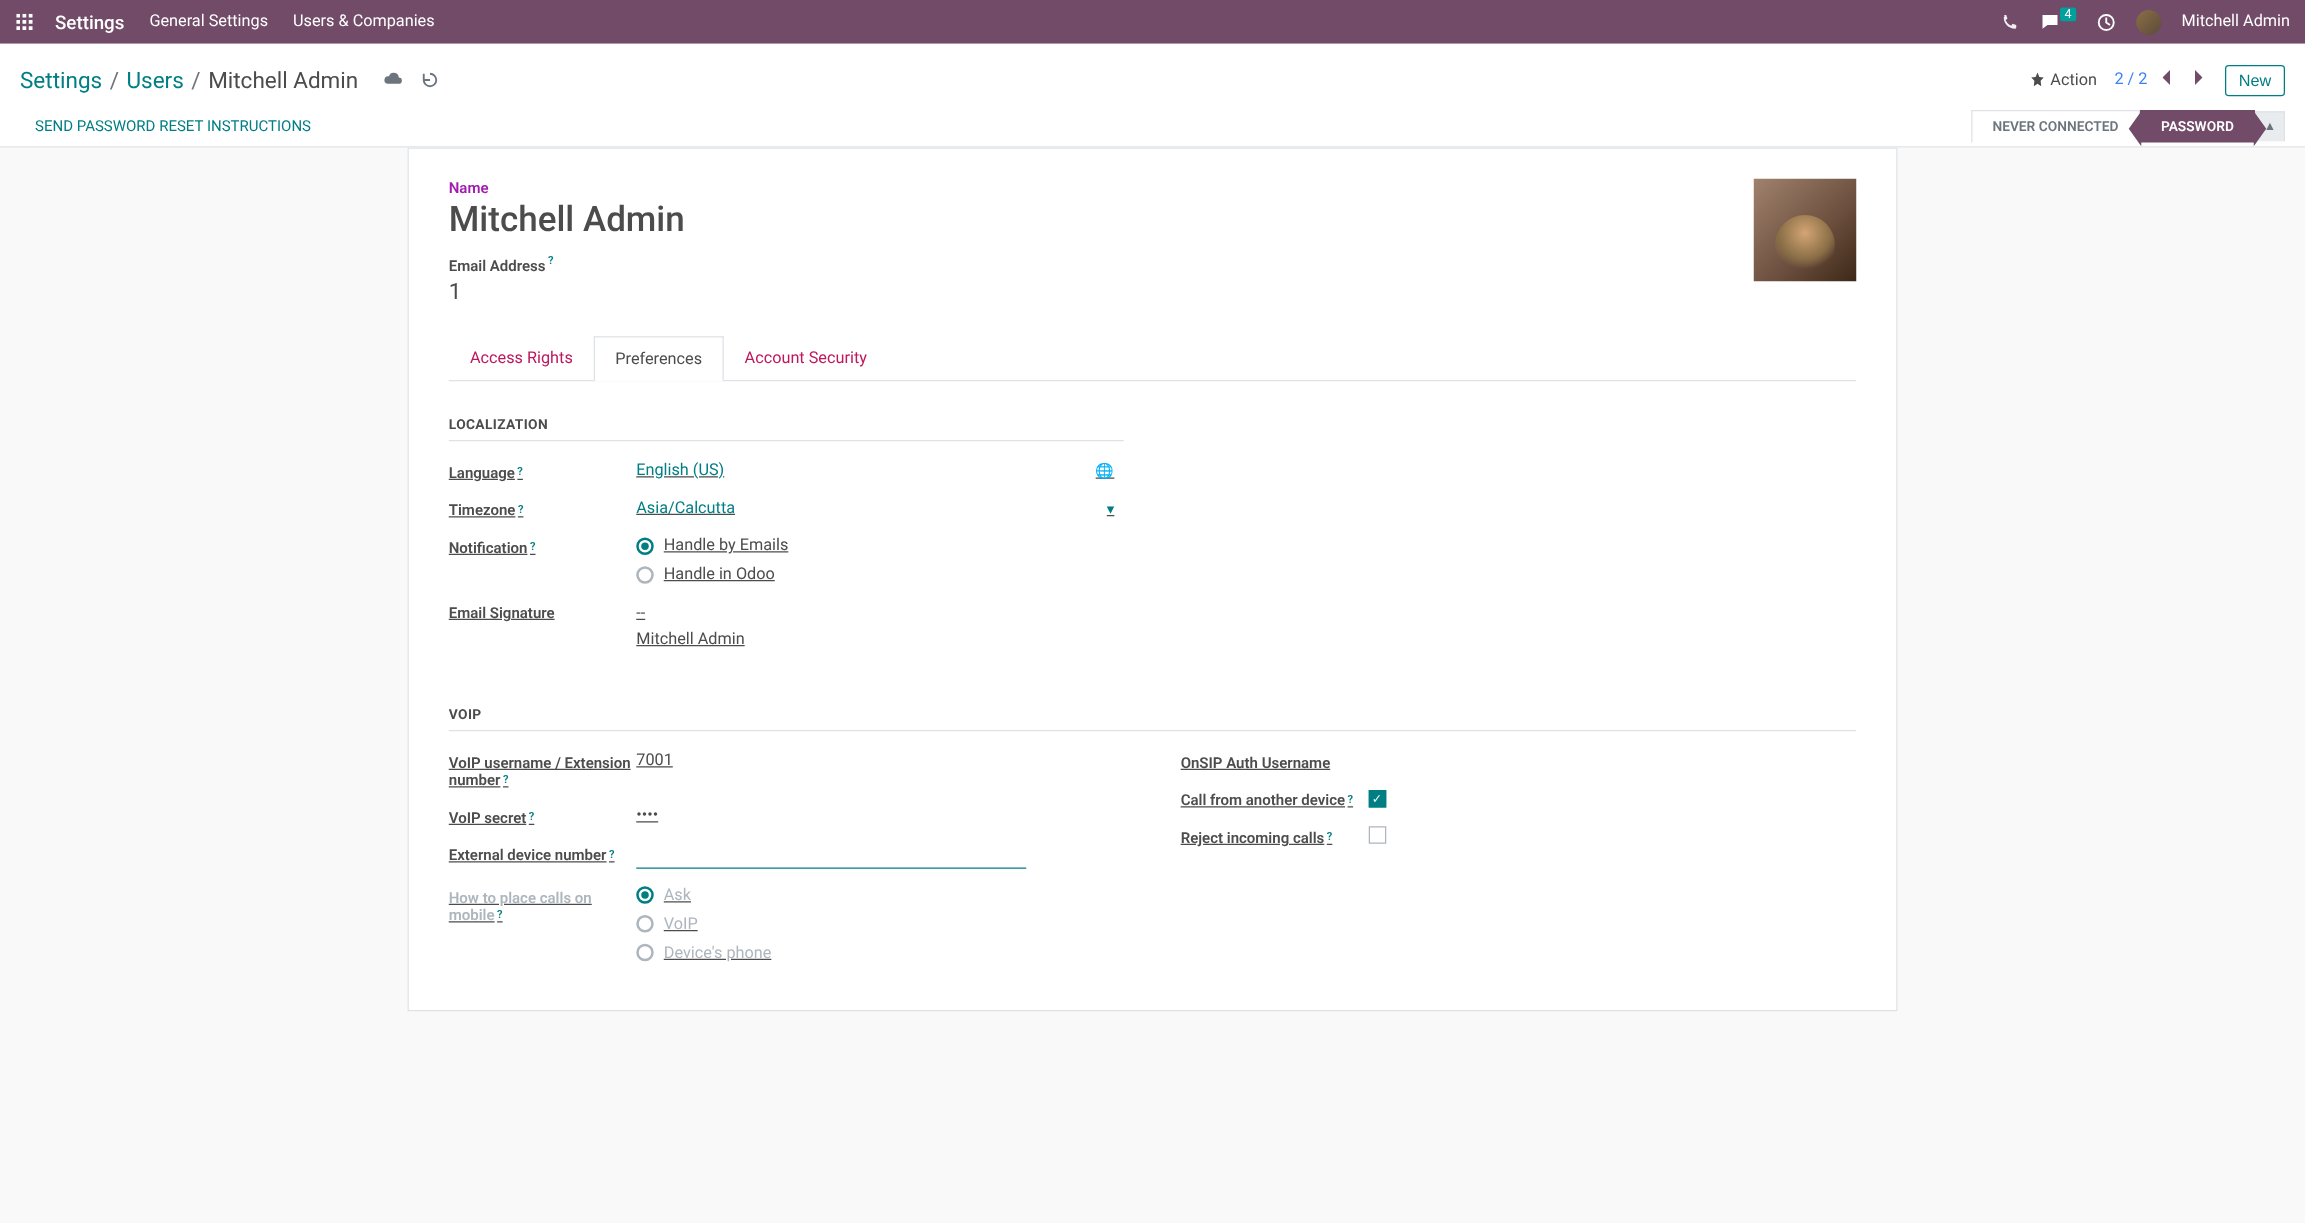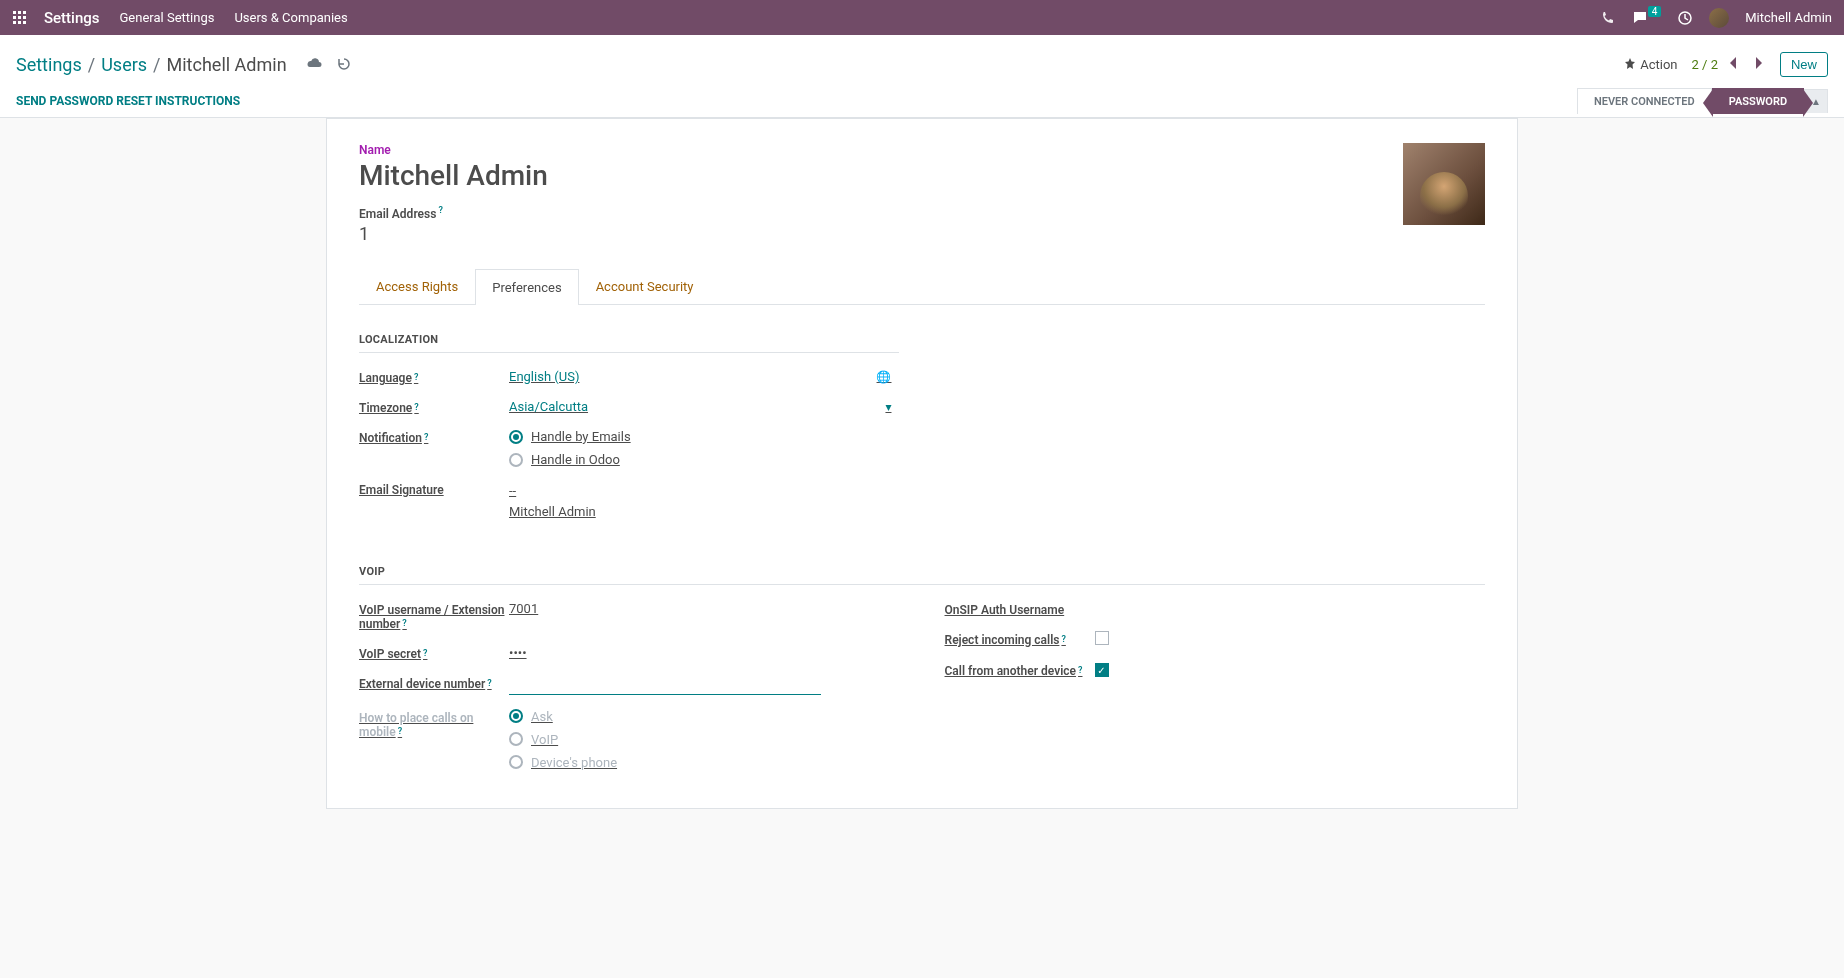--- a/index.html
+++ b/index.html
@@ -23,27 +23,27 @@
 .control-panel { background: white; border-bottom: 1px solid #dee2e6; padding: 8px 16px 0 16px; }
 .cp-top { display: flex; align-items: center; justify-content: space-between; min-height: 42px; }
 .breadcrumb { display: flex; align-items: center; gap: 6px; font-size: 18px; }
 .breadcrumb a { color: #017e84; text-decoration: none; cursor: pointer; }
 .breadcrumb-sep { color: #6c757d; }
 .breadcrumb-current { color: #4c4c4c; }
 .cp-icons { display: inline-flex; gap: 14px; margin-left: 14px; }
 .cp-icon { color: #6c757d; cursor: pointer; display: inline-flex; }
 .cp-right { display: flex; align-items: center; gap: 14px; }
 .action-btn { display: inline-flex; align-items: center; gap: 4px; cursor: pointer; font-size: 13px; color: #4c4c4c; }
-.pager { display: flex; align-items: flex-start; gap: 8px; color: #4d7c0f; font-size: 13px; }
+.pager { display: flex; align-items: flex-start; gap: 8px; color: #3b82f6; font-size: 13px; }
 .pager-nav { color: #714B67; cursor: pointer; padding: 0 4px; }
 .new-btn { border: 1px solid #017e84; color: #017e84; background: white; padding: 4px 10px; border-radius: 3px; cursor: pointer; font-size: 13px; }
 
 
 .cp-bottom { display: flex; align-items: center; justify-content: space-between; height: 32px; }
-.action-link { color: #017e84; font-weight: 700; font-size: 12px; cursor: pointer; text-transform: uppercase; }
+.action-link { color: #017e84; font-weight: 400; font-size: 12px; cursor: pointer; text-transform: uppercase; margin-left: 12px; }
 .status-bar { display: flex; align-items: center; margin-left: 21px; }
 .status-step { padding: 6px 16px; font-size: 11px; font-weight: 600; color: #6c757d; border: 1px solid #dee2e6; border-bottom: none; background: white; position: relative; }
 .status-step.active { background: #714B67; color: white; border-color: #714B67; }
 .status-step.active::before { content: ""; position: absolute; left: -10px; top: 0; bottom: 0; width: 0; height: 0; border-top: 14px solid transparent; border-bottom: 14px solid transparent; border-right: 10px solid #714B67; }
 .status-step.active::after { content: ""; position: absolute; right: -10px; top: 0; bottom: 0; width: 0; height: 0; border-top: 14px solid transparent; border-bottom: 14px solid transparent; border-left: 10px solid #714B67; }
 .expand-toggle { background: #e9ecef; border: 1px solid #dee2e6; border-bottom: none; padding: 6px 6px; cursor: pointer; color: #6c757d; font-size: 10px; }
 
 
 .form-container { padding: 0 0 24px 0; }
 .sheet { background: white; border: 1px solid #dee2e6; max-width: 1192px; margin: 0 auto; padding: 24px 32px; position: relative; }
@@ -52,21 +52,21 @@
 .field-label { font-size: 12px; font-weight: 600; color: #a21caf; margin-bottom: 2px; }
 .name-value { font-size: 28px; font-weight: 500; color: #4c4c4c; margin-bottom: 14px; }
 .email-label { font-size: 12px; font-weight: 600; display: inline-flex; align-items: flex-start; }
 .email-value { font-size: 18px; color: #4c4c4c; margin-top: 2px; }
 .help-q { color: #017e84; font-size: 9px; margin-left: 2px; position: relative; top: -2px; cursor: help; }
 .avatar-img { width: 82px; height: 82px; background: linear-gradient(135deg, #a0826d 0%, #6b4e3d 60%, #3d2817 100%); border-radius: 0; position: relative; overflow: hidden; }
 .avatar-img::after { content: ""; position: absolute; bottom: 5px; left: 50%; transform: translateX(-50%); width: 48px; height: 48px; background: radial-gradient(circle at 50% 30%, #d4a574 0%, #8b6f47 50%, transparent 70%); border-radius: 50%; }
 
 
 .tabs { display: flex; border-bottom: 1px solid #dee2e6; margin-top: 24px; }
-.tab { padding: 10px 16px; color: #a16207; border: 1px solid transparent; border-bottom: none; cursor: pointer; font-size: 13px; }
+.tab { padding: 10px 16px; color: #be185d; border: 1px solid transparent; border-bottom: none; cursor: pointer; font-size: 13px; }
 .tab.active { border-color: #dee2e6; background: white; color: #4c4c4c; position: relative; top: 1px; }
 
 
 .section { margin-top: 28px; }
 .section-title { font-size: 11px; font-weight: 700; color: #4c4c4c; letter-spacing: 0.3px; padding-bottom: 6px; border-bottom: 1px solid #dee2e6; margin-bottom: 16px; }
 .section-title.half { width: 48%; }
 .columns { display: flex; gap: 4%; text-decoration: underline; }
 .col { flex: 1; }
 .form-row { display: flex; align-items: flex-start; margin-bottom: 14px; }
 .form-row .fl { width: 150px; flex-shrink: 0; font-size: 12px; font-weight: 600; color: #4c4c4c; padding-top: 2px; }
@@ -289,25 +289,25 @@
               </div>
             </div>
           </div>
         </div>
         <div class="col">
           <div class="form-row">
             <div class="fl">OnSIP Auth Username</div>
             <div class="fv"></div>
           </div>
           <div class="form-row">
+            <div class="fl"><span>Call from another device</span><span class="help-q">?</span></div>
+            <div class="fv"><span class="checkbox checked">✓</span></div>
+          </div>
+          <div class="form-row">
             <div class="fl"><span>Reject incoming calls</span><span class="help-q">?</span></div>
             <div class="fv"><span class="checkbox"></span></div>
           </div>
-          <div class="form-row">
-            <div class="fl"><span>Call from another device</span><span class="help-q">?</span></div>
-            <div class="fv"><span class="checkbox checked">✓</span></div>
-          </div>
         </div>
       </div>
     </div>
 
   </div>
 </div>
 
 </body></html>

